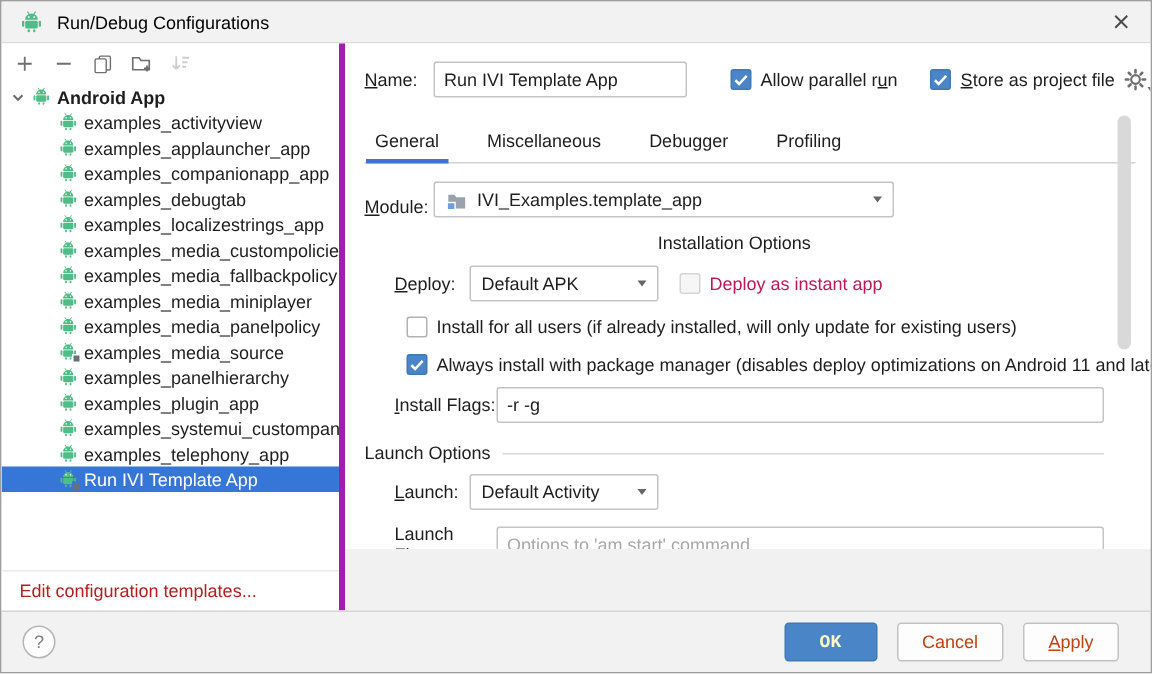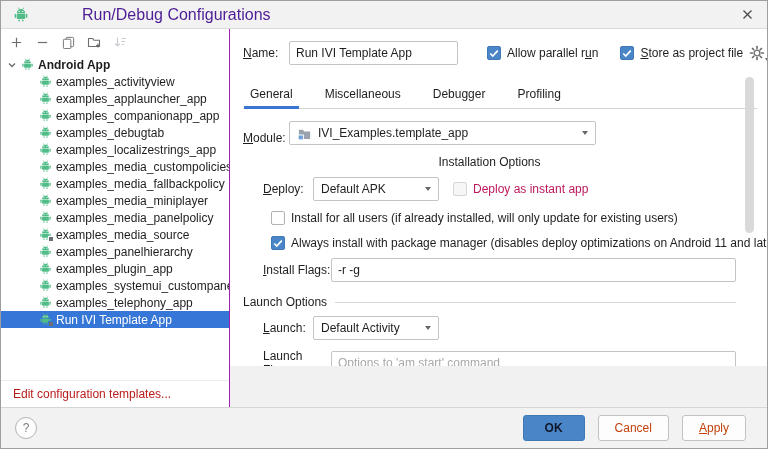--- a/index.html
+++ b/index.html
@@ -7,26 +7,26 @@
   body { font-family:"Liberation Sans", sans-serif; }
   .window{
     position:relative; width:768px; height:449px; background:#fff;
     border:1px solid #9e9e9e; overflow:hidden; font-size:12px; color:#1e1e1e;
   }
   
   .titlebar{
     position:absolute; top:0; left:0; right:0; height:28px; background:#f2f2f2;
     border-bottom:1px solid #dcdcdc; display:flex; align-items:center; padding:0 12px; gap:9px;
   }
-  .title-text{ font-size:16px; color:#4c1d95;margin-left:44px; }
+  .title-text{ font-size:12px; color:#000000; }
   .close-btn{ margin-left:auto; width:16px; height:16px; display:flex; align-items:center; justify-content:center; cursor:default; }
   
   .sidebar{
     position:absolute; top:28px; left:0; width:229px; bottom:41px; background:#fff;
-    border-right:1px solid #a21caf; display:flex; flex-direction:column;
+    border-right:4px solid #a21caf; display:flex; flex-direction:column;
   }
   .sb-toolbar{ height:26px; flex:0 0 26px; display:flex; align-items:center; gap:12px; padding:0 8px; }
   .tb-icon{ width:14px; height:14px; display:flex; align-items:center; justify-content:center; }
   .tree{ flex:1 1 auto; overflow:hidden; padding-top:1px; }
   .tree-row{ height:17px; display:flex; align-items:center; gap:4px; padding-left:38px; white-space:nowrap; cursor:default; }
   .tree-row.root{ padding-left:6px; font-weight:bold; }
   .tree-row.selected{ background:#3676d6; color:#fff; }
   .chev{ width:10px; height:10px; color:#6e6e6e; flex:0 0 auto; }
   .bot-ic{ width:13px; height:13px; color:#50bc87; flex:0 0 auto; }
   .icon-wrap{ position:relative; width:13px; height:13px; flex:0 0 auto; }
@@ -105,21 +105,21 @@
   .help-btn{
     width:22px; height:22px; border:1px solid #b5b5b5; border-radius:50%; background:#fdfdfd;
     color:#7d7d7d; display:flex; align-items:center; justify-content:center; font-size:12px; cursor:pointer;
   }
   .btn-group{ margin-left:auto; display:flex; gap:13px; }
   .btn{
     height:26px; min-width:54px; padding:0 16px; border:1px solid #c2c2c2; border-radius:3px;
     background:#fdfdfd; font:12px "Liberation Sans",sans-serif; color:#c2410c; cursor:pointer;
     display:flex; align-items:center; justify-content:center;
   }
-  .btn-ok{ background:#4a86c7; border-color:#3f79b5; color:#0f172a; min-width:62px; font-weight:bold; }
+  .btn-ok{ background:#4a86c7; border-color:#3f79b5; color:#fef9c3; min-width:62px; font-weight:bold;font-family:Liberation Mono, monospace; }
   svg{ display:block; }
 </style>
 </head>
 <body>
 
 <svg width="0" height="0" style="position:absolute">
   <symbol id="sym-android" viewBox="0 0 24 24">
     <g fill="currentColor">
       <path d="M12 3.1c-3.5 0-6.3 2.8-6.3 6.1h12.6c0-3.3-2.8-6.1-6.3-6.1z"></path>
       <rect x="5.7" y="10.2" width="12.6" height="7.8" rx="1.6"></rect>

